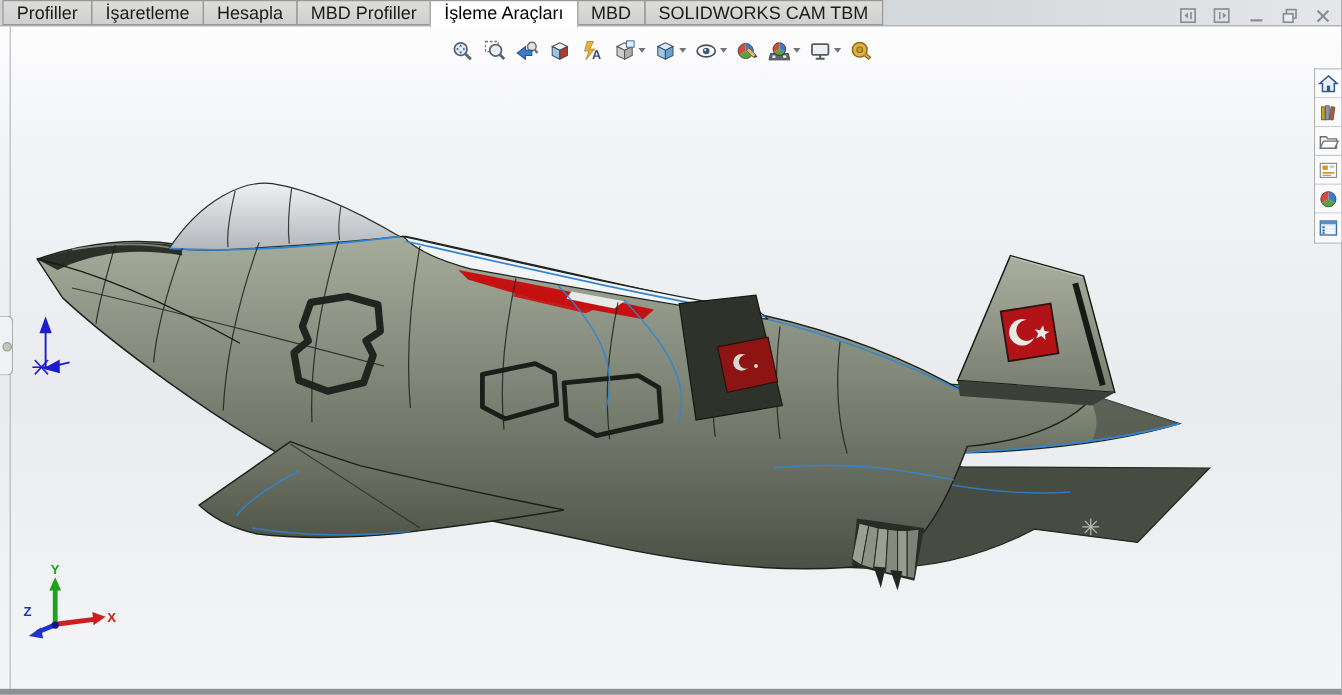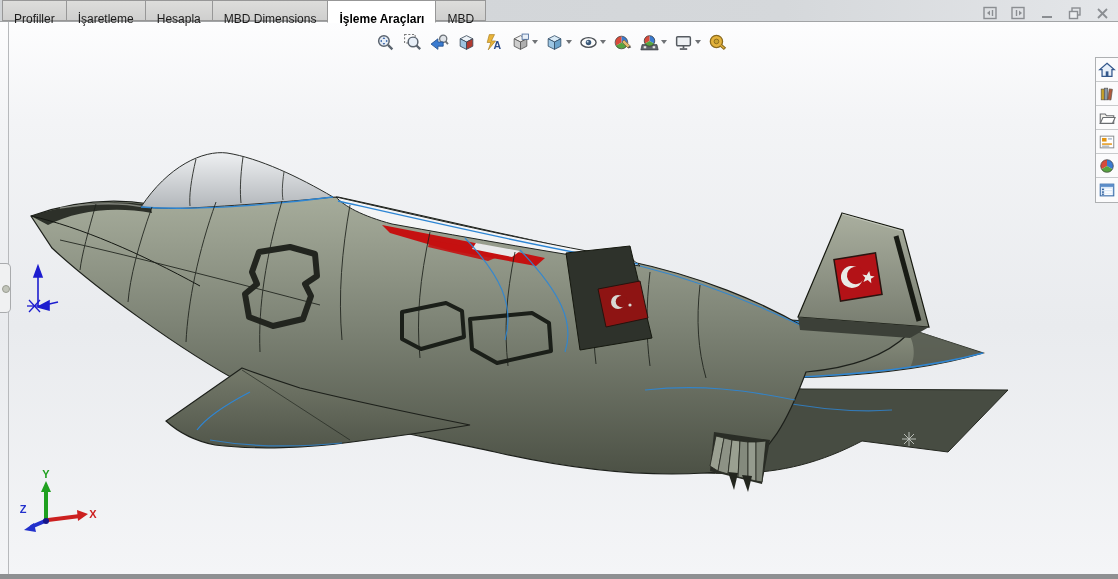--- a/index.html
+++ b/index.html
@@ -9,28 +9,28 @@
     -webkit-font-smoothing:antialiased;
   }
   
   #tabbar{
     position:absolute;top:0;left:0;width:1118px;height:22px;
     background:linear-gradient(to right,#d0d3d6 0%,#d5d8db 70%,#e4e6e9 100%);
     border-bottom:1px solid #a2a4a6;box-sizing:border-box;
     display:flex;align-items:flex-start;z-index:30;
   }
   .tab{
-    height:21px;line-height:21px;padding:8px 11px;margin-left:-1px;
+    height:21px;line-height:21px;padding:0 11px;margin-left:-1px;
     border:1px solid #979797;box-sizing:border-box;
     background:linear-gradient(to bottom,#dddddb,#cfcfce);
-    font-size:12px;color:#1b1b1b;white-space:nowrap;cursor:default;
+    font-size:15px;color:#1b1b1b;white-space:nowrap;cursor:default;
   }
   .tab:first-child{margin-left:2px;}
   .tab.active{
-    background:#fff;font-weight:bold;color:#000;height:23px;
+    background:#fff;font-weight:normal;color:#000;height:23px;
     border-bottom:1px solid #fff;position:relative;z-index:2;
   }
   
   #wincontrols{
     position:absolute;top:5px;right:8px;height:16px;z-index:40;
     display:flex;align-items:center;gap:13px;
   }
   #wincontrols .wc{width:15px;height:14px;display:flex;align-items:center;justify-content:center;cursor:default;}
   
   #viewport{
@@ -239,23 +239,24 @@
   </svg>
 
   <div id="flyout-tab">
     <div class="dot"></div>
   </div>
 
   <div id="tabbar">
     <div class="tab">Profiller</div>
     <div class="tab">İşaretleme</div>
     <div class="tab">Hesapla</div>
-    <div class="tab">MBD Dimensions</div>
+    <div class="tab">MBD Profiller</div>
     <div class="tab active">İşleme Araçları</div>
     <div class="tab">MBD</div>
+    <div class="tab">SOLIDWORKS CAM TBM</div>
   </div>
 
   <div id="wincontrols">
     <div class="wc" title="collapse-left">
       <svg width="15" height="14" viewBox="0 0 15 14">
           <rect x="1" y="1.5" width="12" height="11" fill="none" stroke="#8b8e92" stroke-width="1.4"></rect>
           <polygon points="7,4.5 4,7 7,9.5" fill="#8b8e92"></polygon>
           <line x1="9.5" y1="4" x2="9.5" y2="10" stroke="#8b8e92" stroke-width="1.4"></line>
         </svg>
     </div>

